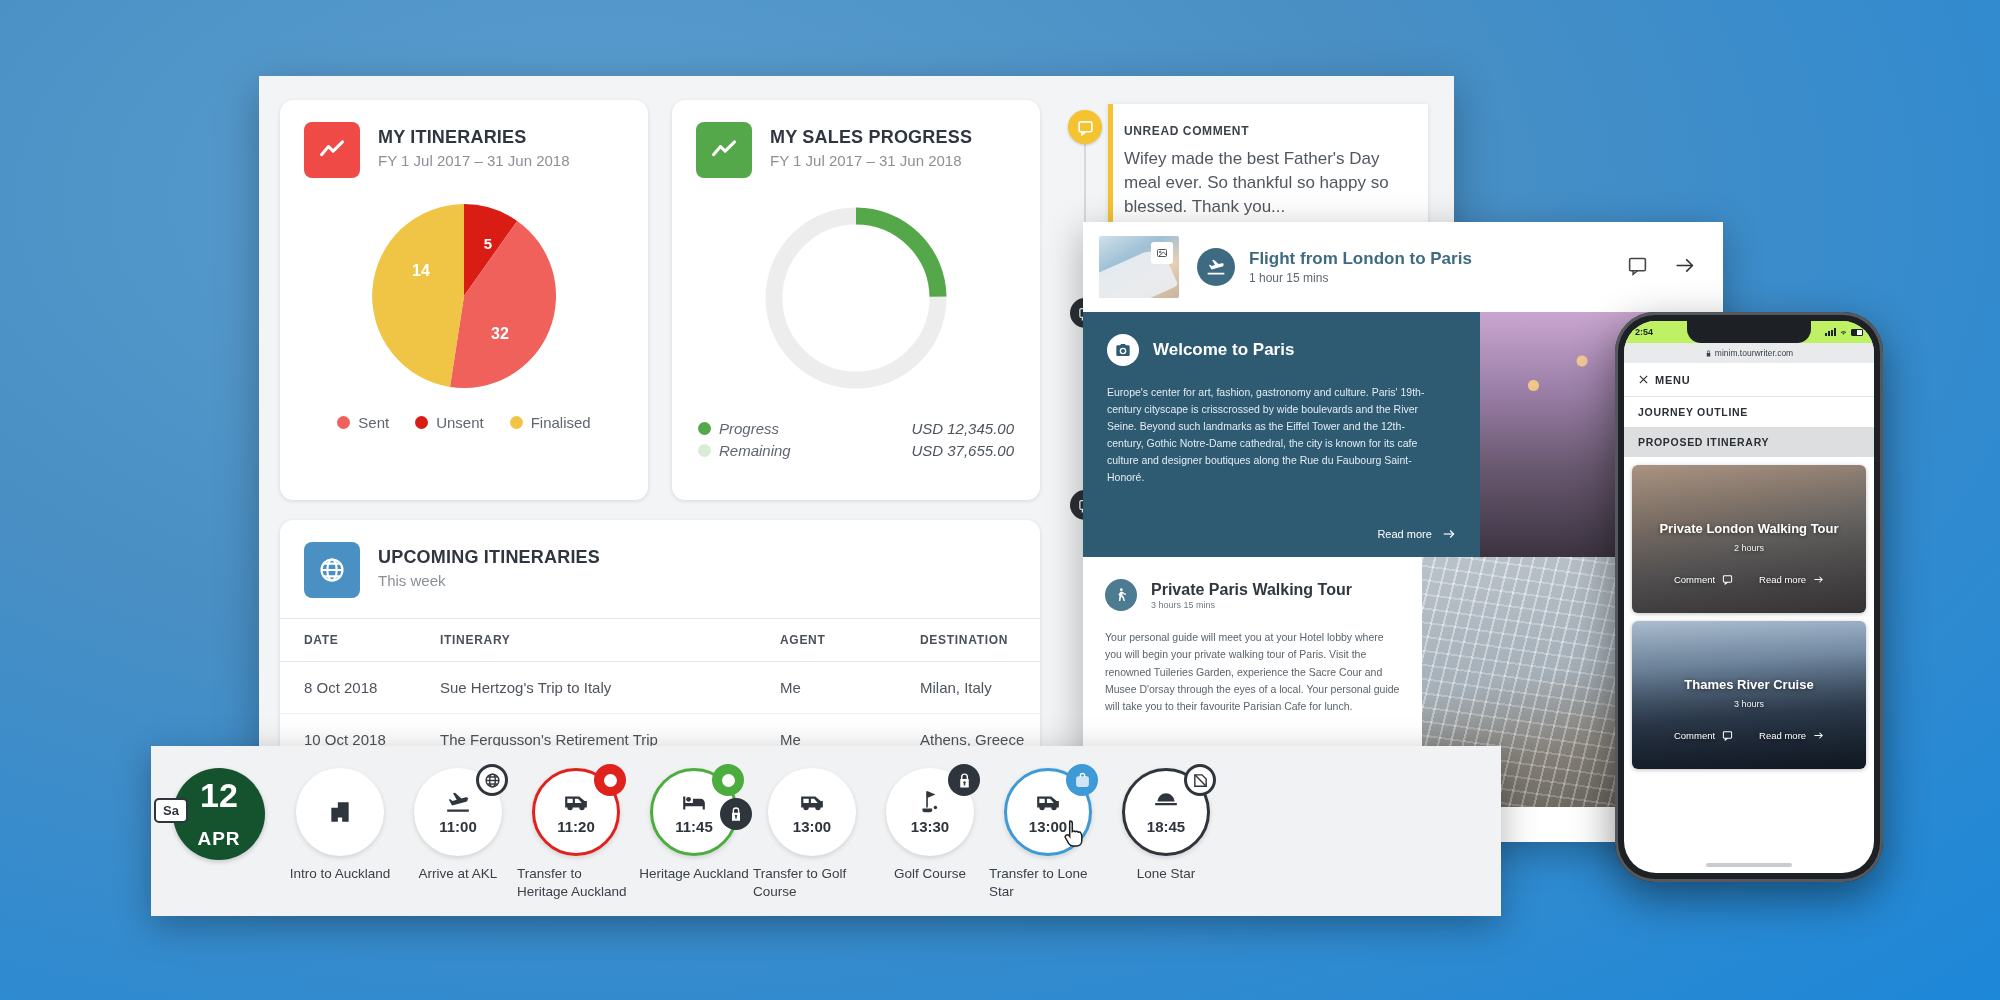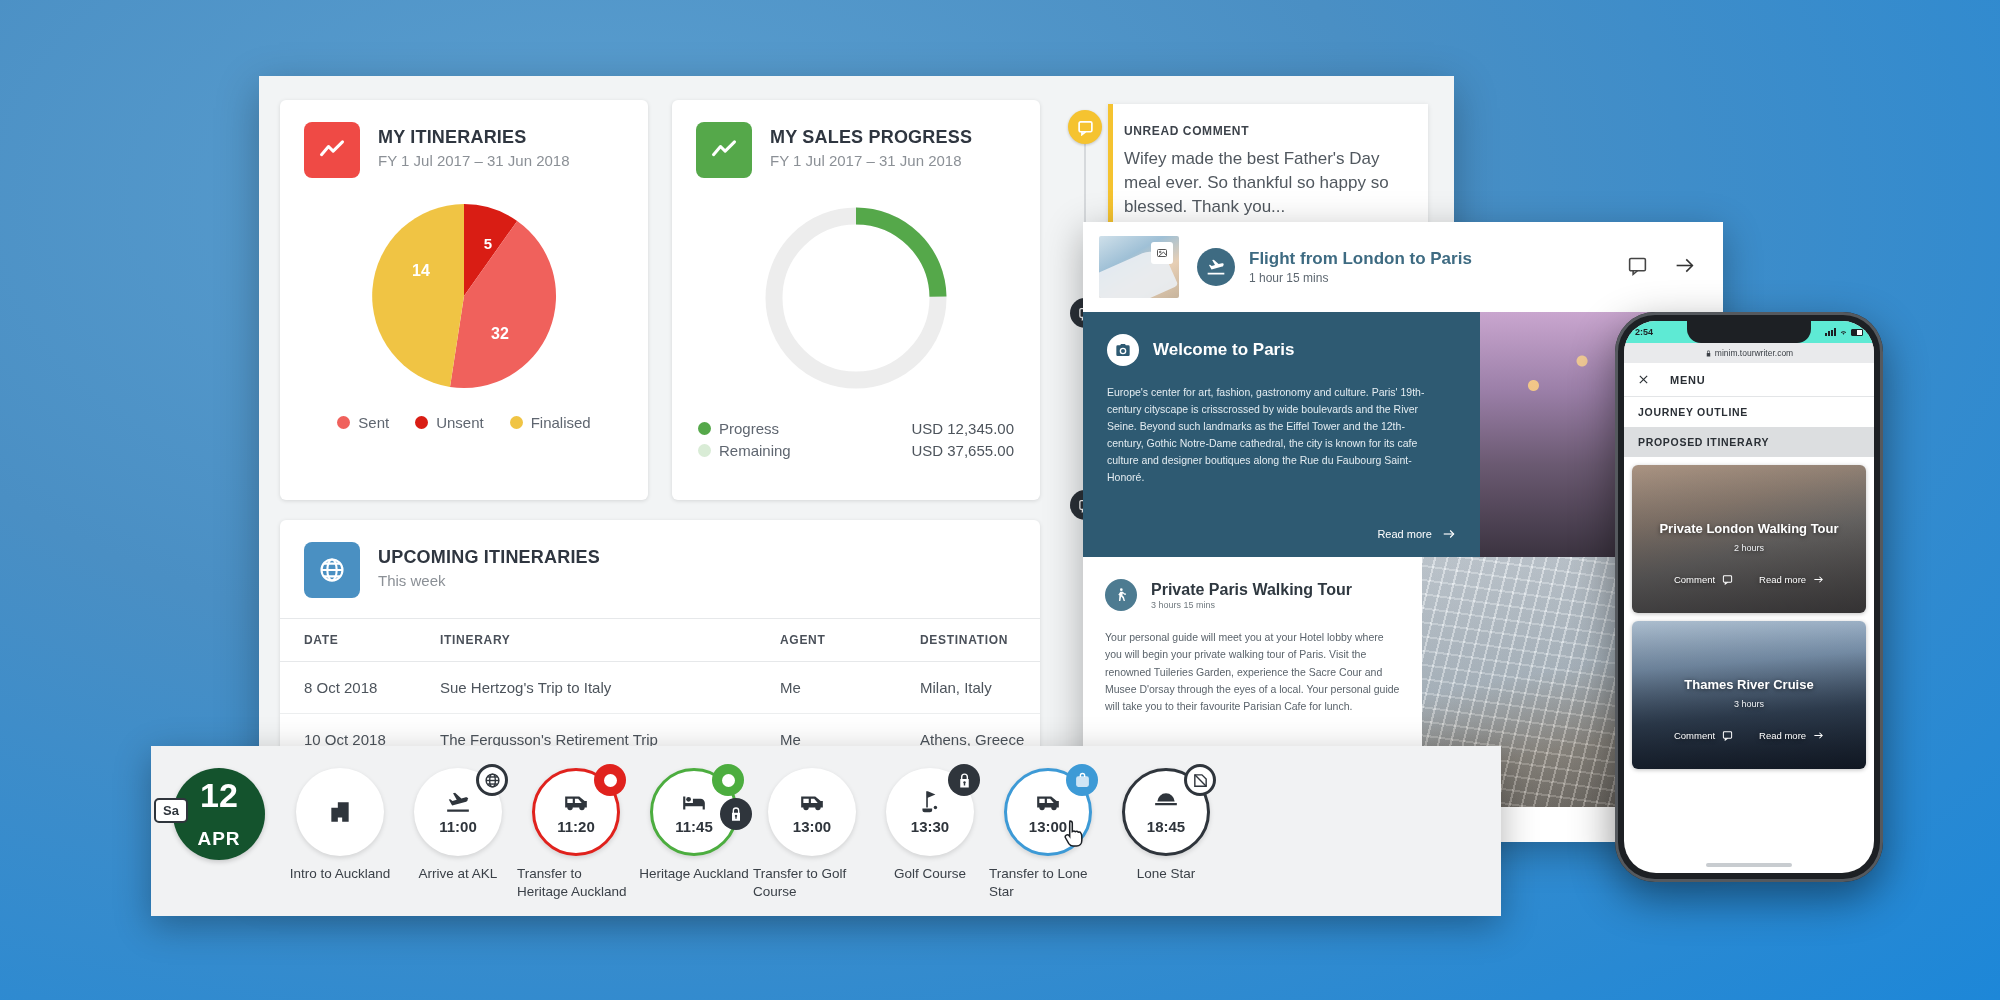--- a/index.html
+++ b/index.html
@@ -14,21 +14,21 @@
   .dashboard {
     position: absolute;
     left: 259px; top: 76px;
     width: 1195px; height: 800px;
     background: #f2f4f5;
     box-shadow: 0 12px 40px rgba(0,0,0,.28);
   }
 
   .card {
     background: #fff;
-    border-radius: 6px;
+    border-radius: 13px;
     box-shadow: 0 1px 4px rgba(0,0,0,.12);
   }
 
   .card-head { display: flex; align-items: flex-start; padding: 22px 24px 0 24px; }
   .card-icon {
     width: 56px; height: 56px; border-radius: 8px;
     display: flex; align-items: center; justify-content: center;
     flex: 0 0 auto;
   }
   .card-icon svg { width: 28px; height: 28px; }
@@ -43,21 +43,21 @@
   .pie-card { position: absolute; left: 21px; top: 24px; width: 368px; height: 400px; }
   .pie-wrap { display: flex; justify-content: center; margin-top: 18px; }
   .pie-labels text { font-weight: bold; fill:#fff; font-family:"Liberation Sans", sans-serif;}
   .legend { display: flex; justify-content: center; gap: 26px; margin-top: 18px; }
   .legend-item { display: flex; align-items: center; font-size: 15px; color: #5f6670; }
   .dot { width: 13px; height: 13px; border-radius: 50%; margin-right: 8px; }
 
   
   .prog-card { position: absolute; left: 413px; top: 24px; width: 368px; height: 400px; }
   .donut-wrap { display: flex; justify-content: center; margin-top: 20px; }
-  .prog-legend { padding: 0 26px; margin-top: 22px; }
+  .prog-legend { padding: 0 26px; margin-top: 22px; font-style: italic; }
   .prog-row { display: flex; align-items: center; font-size: 15px; color: #5f6670; margin-bottom: 5px; }
   .prog-row .dot { width: 13px; height: 13px; }
   .prog-row .lbl { flex: 1; }
   .prog-row .val { color: #4d545c; }
 
   
   .up-card { position: absolute; left: 21px; top: 444px; width: 760px; height: 340px; overflow: hidden; }
   .tbl { width: 100%; border-collapse: collapse; margin-top: 20px; }
   .tbl th {
     text-align: left; font-size: 12px; font-weight: bold; color: #4a5059;
@@ -192,34 +192,34 @@
   }
   .phone-screen {
     width: 100%; height: 100%; background: #fff; border-radius: 32px; overflow: hidden;
     position: relative;
   }
   .notch {
     position: absolute; left: 50%; transform: translateX(-50%); top: 0;
     width: 124px; height: 22px; background: #1d2024; border-radius: 0 0 14px 14px; z-index: 5;
   }
   .status-bar {
-    height: 22px; background: #5eead4; display: flex; align-items: center;
+    height: 22px; background: #bef264; display: flex; align-items: center;
     justify-content: space-between; padding: 0 11px; font-size: 9px; color: #1c1f23;
     font-weight: bold;
   }
   .status-icons { display: flex; gap: 3px; align-items: center; }
   .bars { display: flex; align-items: flex-end; gap: 1px; height: 8px; }
   .bars i { width: 2px; background: #1c1f23; display: block; }
   .url-bar {
     height: 20px; background: #e9eaec; display: flex; align-items: center;
     justify-content: center; font-size: 8.5px; color: #3a3f45; gap: 3px;
   }
   .url-bar svg { width: 7px; height: 7px; }
   .ph-menu {
-    height: 34px; display: flex; align-items: center; padding: 0 14px; gap: 21px;
+    height: 34px; display: flex; align-items: center; padding: 0 14px; gap: 6px;
     font-size: 11px; font-weight: bold; color: #2a2f35; letter-spacing: .8px;
     border-bottom: 1px solid #e3e5e7;
   }
   .ph-menu svg { width: 11px; height: 11px; }
   .ph-nav-item {
     padding: 9px 14px; font-size: 10.5px; font-weight: bold; color: #2a2f35;
     letter-spacing: .7px;
   }
   .ph-nav-item.active { background: #dcdee0; }
   .ph-card {

